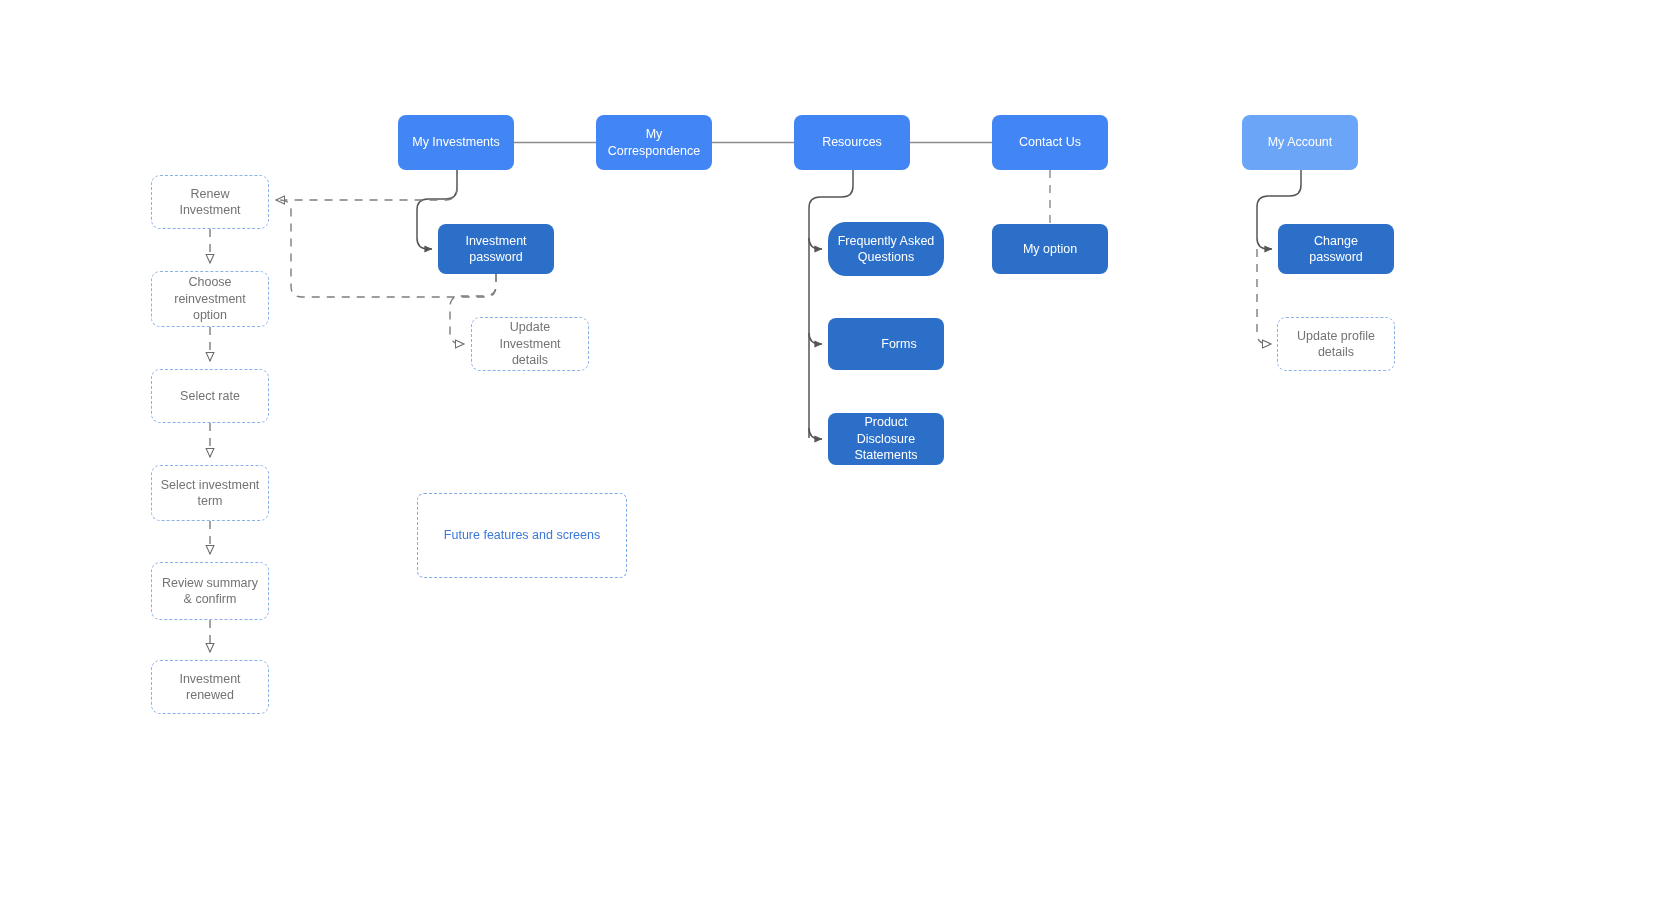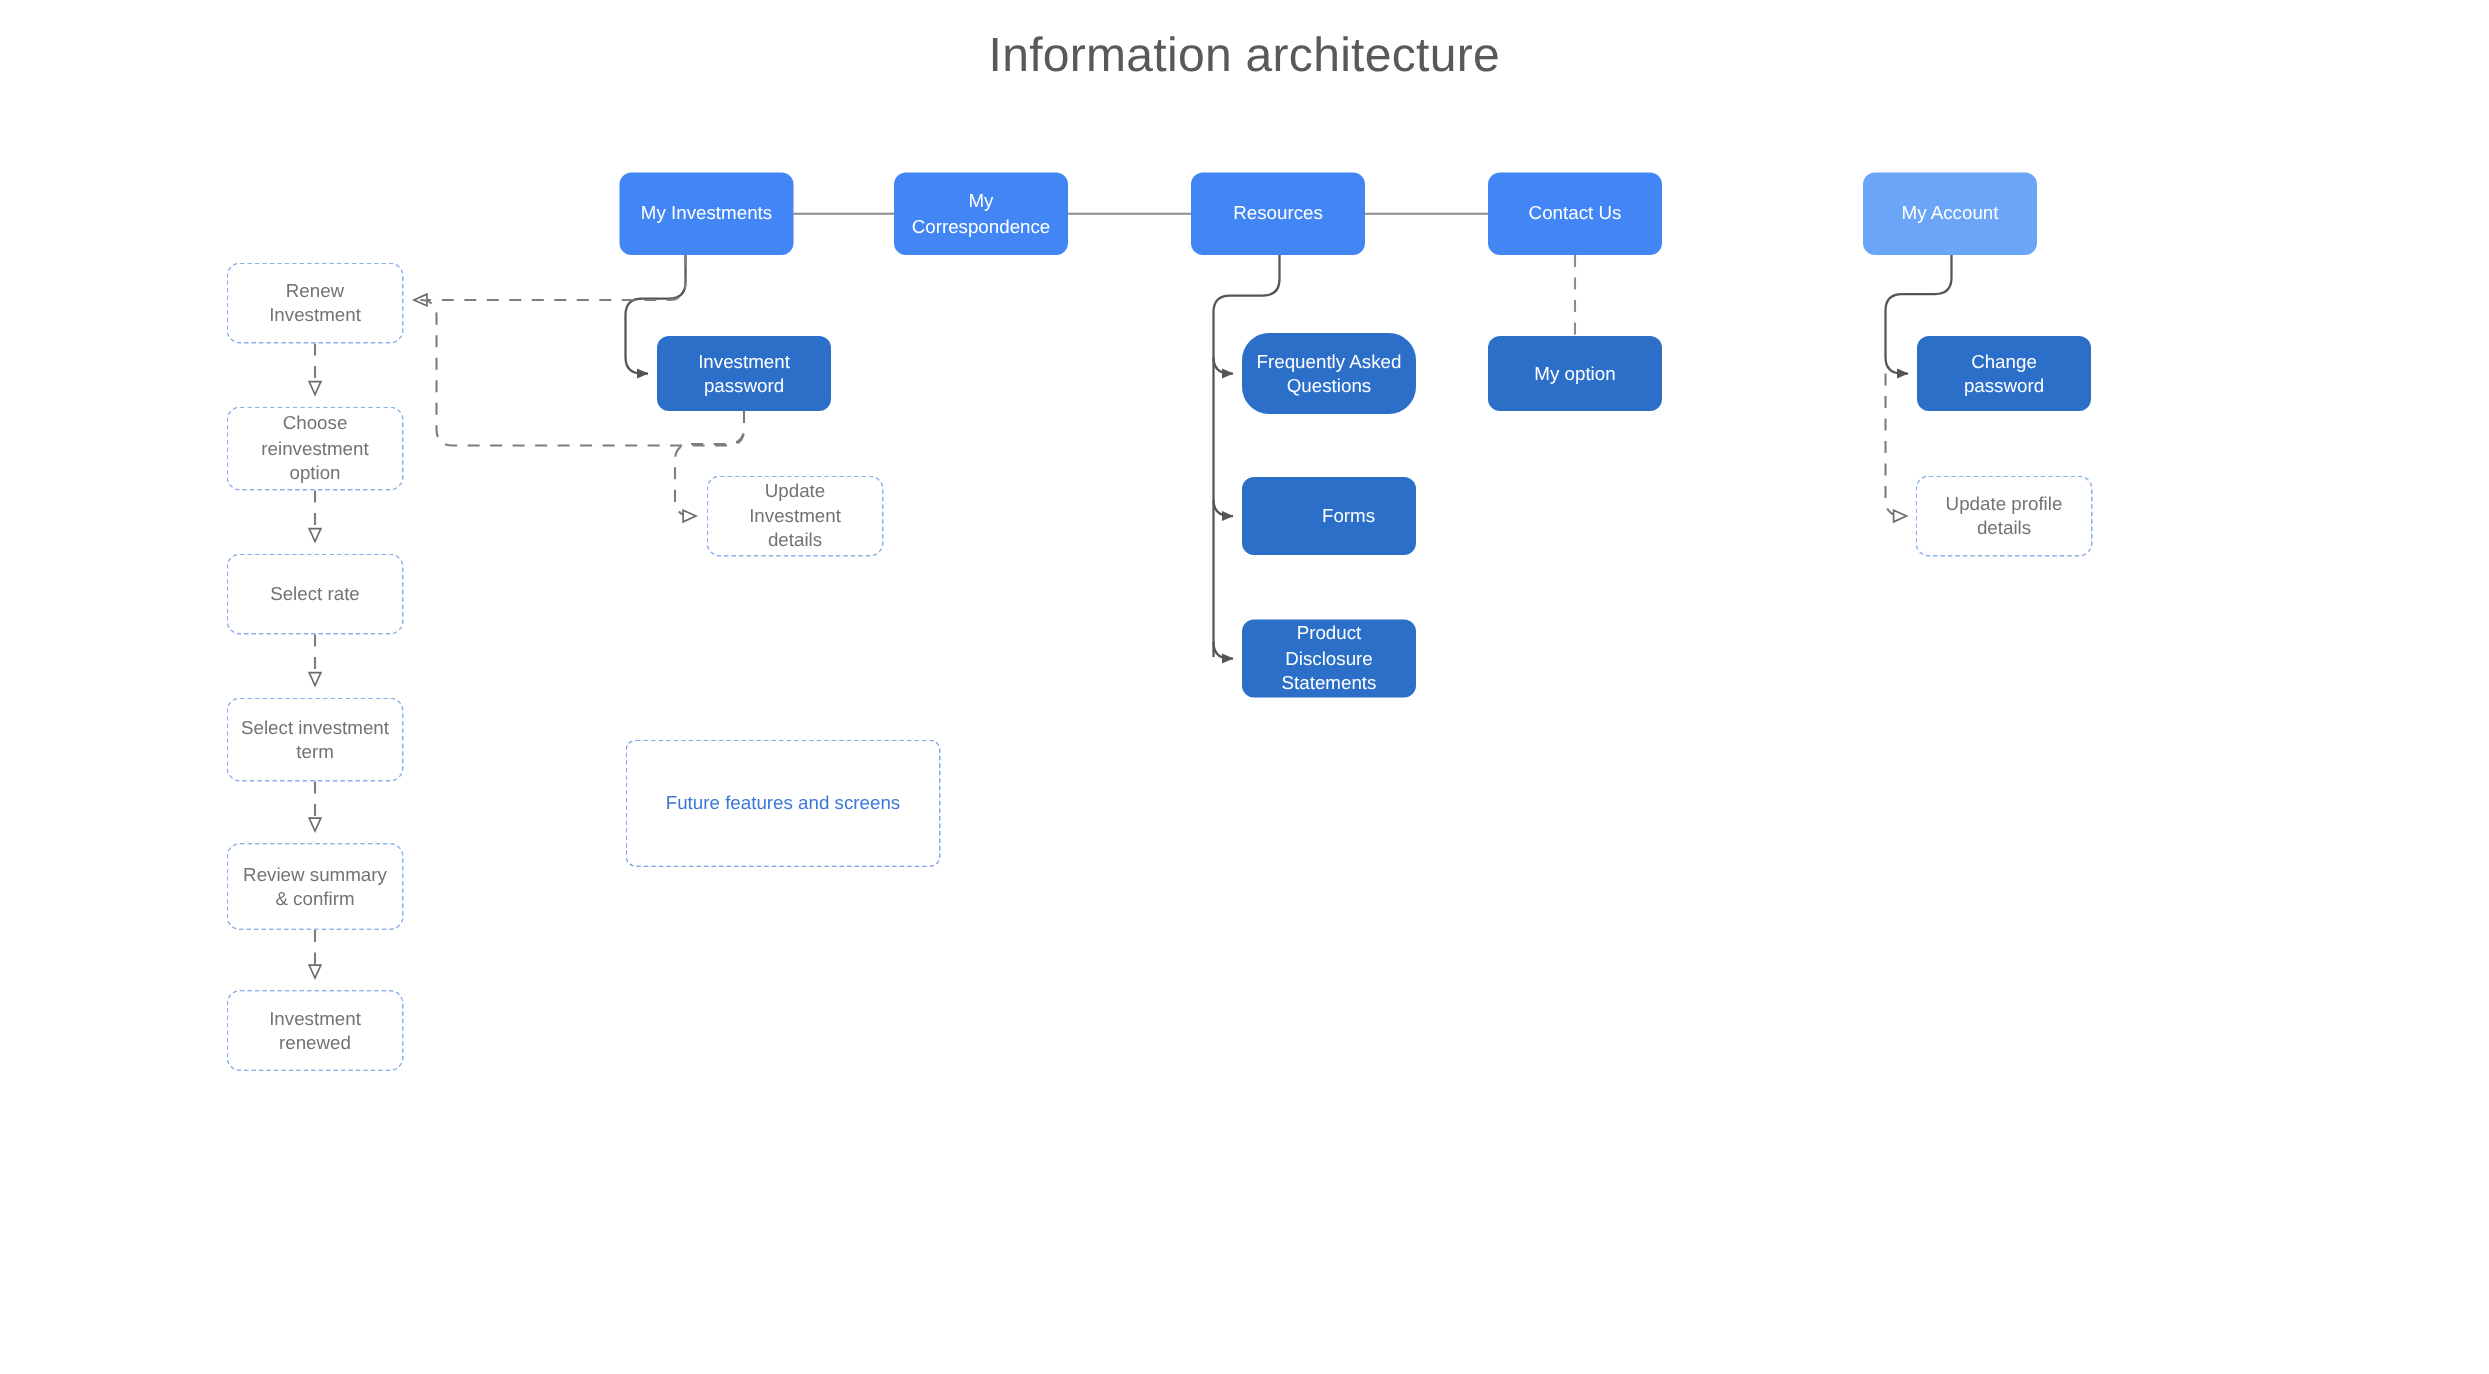--- a/index.html
+++ b/index.html
@@ -74,21 +74,20 @@
     color: #3b78d8;
     border: 1.6px dashed #7fa9e8;
     border-radius: 7px;
   }
 </style>
 </head>
 <body>
 
 <div id="canvas">
 
-  <div class="page-title">Information architecture</div>
 
   <svg id="edges" viewBox="0 0 1659 916">
     <defs>
       <marker id="arrowFilled" markerWidth="9" markerHeight="9" refX="7.6" refY="4.5" orient="auto" markerUnits="userSpaceOnUse">
         <path d="M0,1 L8,4.5 L0,8 z" fill="#555555"></path>
       </marker>
       <marker id="arrowHollow" markerWidth="11" markerHeight="11" refX="9.4" refY="5.5" orient="auto" markerUnits="userSpaceOnUse">
         <path d="M0.8,1.6 L9.4,5.5 L0.8,9.4 z" fill="#ffffff" stroke="#6b6b6b" stroke-width="1.1" stroke-linejoin="miter"></path>
       </marker>
     </defs>
@@ -121,21 +120,21 @@
 
     <g stroke="#7d7d7d" stroke-width="1.4" fill="none" stroke-dasharray="8,7">
       <line x1="210" y1="229" x2="210" y2="263" marker-end="url(#arrowHollow)"></line>
       <line x1="210" y1="327" x2="210" y2="361" marker-end="url(#arrowHollow)"></line>
       <line x1="210" y1="423" x2="210" y2="457" marker-end="url(#arrowHollow)"></line>
       <line x1="210" y1="521" x2="210" y2="554" marker-end="url(#arrowHollow)"></line>
       <line x1="210" y1="620" x2="210" y2="652" marker-end="url(#arrowHollow)"></line>
     </g>
   </svg>
 
-  <div class="node primary" style="left:398px; top:115px; width:116px; height:55px;margin-left:15px;">
+  <div class="node primary" style="left:398px; top:115px; width:116px; height:55px;">
     <span>My Investments</span>
   </div>
 
   <div class="node primary" style="left:596px; top:115px; width:116px; height:55px;">
     <span>My Correspondence</span>
   </div>
 
   <div class="node primary" style="left:794px; top:115px; width:116px; height:55px;">
     <span>Resources</span>
   </div>

